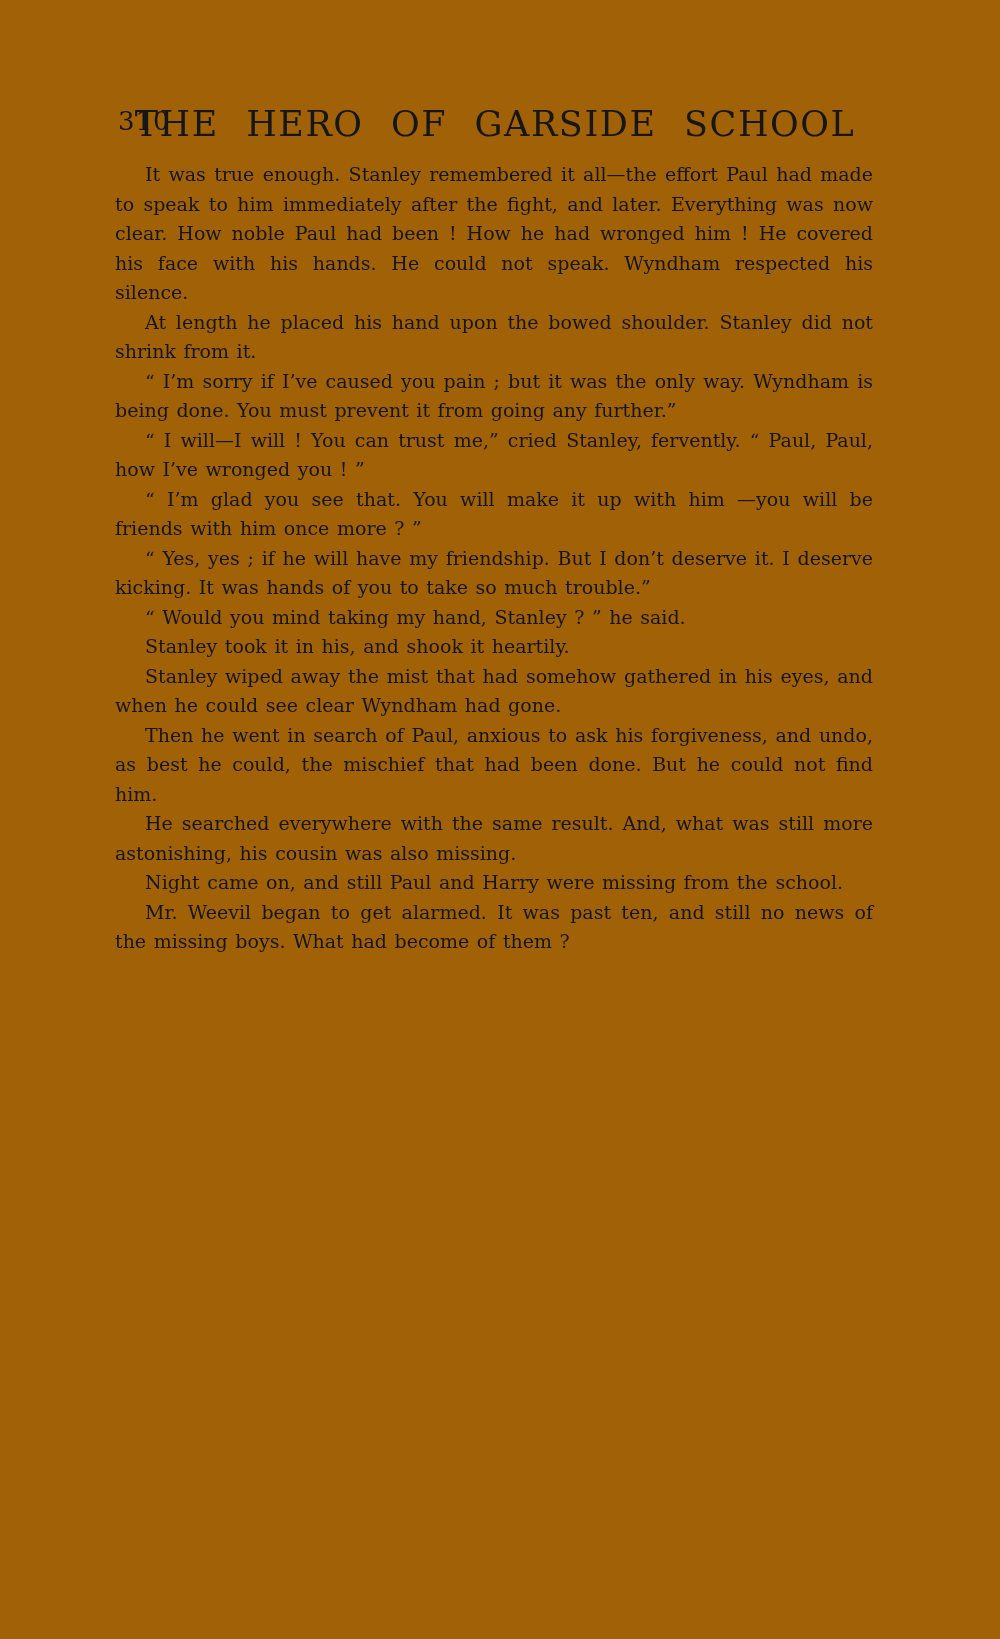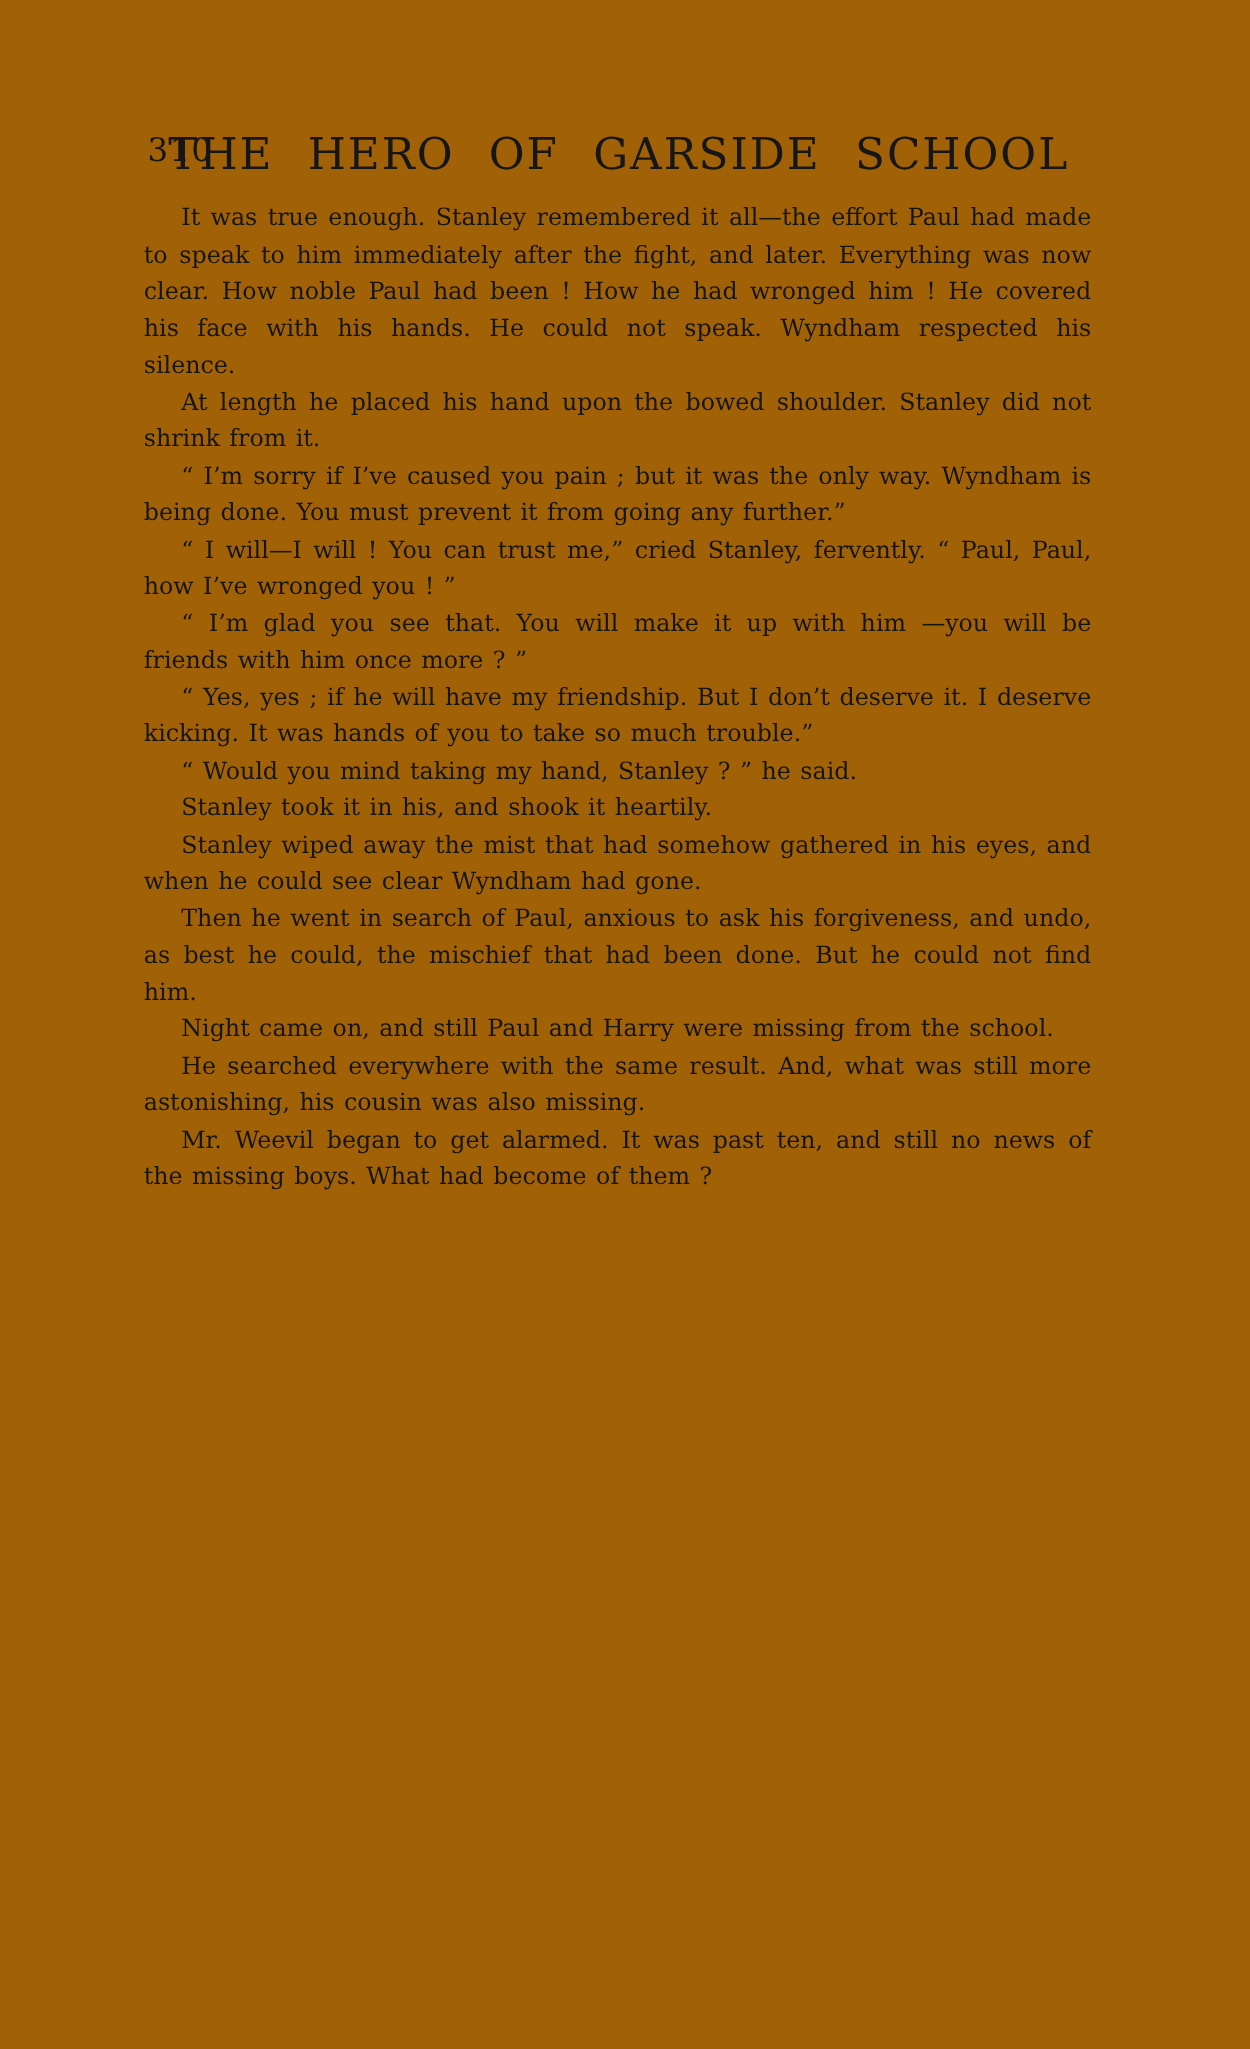--- a/index.html
+++ b/index.html
@@ -72,18 +72,18 @@
   <p>It was true enough.  Stanley remembered it all—the effort Paul had made to speak to him immediately after the fight, and later.  Everything was now clear.  How noble Paul had been !  How he had wronged him !  He covered his face with his hands.  He could not speak.  Wyndham respected his silence.</p>
       <p>At length he placed his hand upon the bowed shoulder.  Stanley did not shrink from it.</p>
       <p>“ I’m sorry if I’ve caused you pain ;  but it was the only way.  Wyndham is being done.  You must prevent it from going any further.”</p>
       <p>“ I will—I will !  You can trust me,” cried Stanley, fervently.  “ Paul, Paul, how I’ve wronged you ! ”</p>
       <p>“ I’m glad you see that.  You will make it up with him —you will be friends with him once more ? ”</p>
       <p>“ Yes, yes ;  if he will have my friendship.  But I don’t deserve it.  I deserve kicking.  It was hands of you to take so much trouble.”</p>
       <p>“ Would you mind taking my hand, Stanley ? ” he said.</p>
       <p>Stanley took it in his, and shook it heartily.</p>
       <p>Stanley wiped away the mist that had somehow gathered in his eyes, and when he could see clear Wyndham had gone.</p>
       <p>Then he went in search of Paul, anxious to ask his forgiveness, and undo, as best he could, the mischief that had been done.  But he could not find him.</p>
+      <p>He searched everywhere with the same result.  And, what was still more astonishing, his cousin was also missing.</p>
       <p>Night came on, and still Paul and Harry were missing from the school.</p>
-      <p>He searched everywhere with the same result.  And, what was still more astonishing, his cousin was also missing.</p>
       <p>Mr. Weevil began to get alarmed.  It was past ten, and still no news of the missing boys.  What had become of them ?</p>
     </main>
 
 </div>
 
 </body></html>

